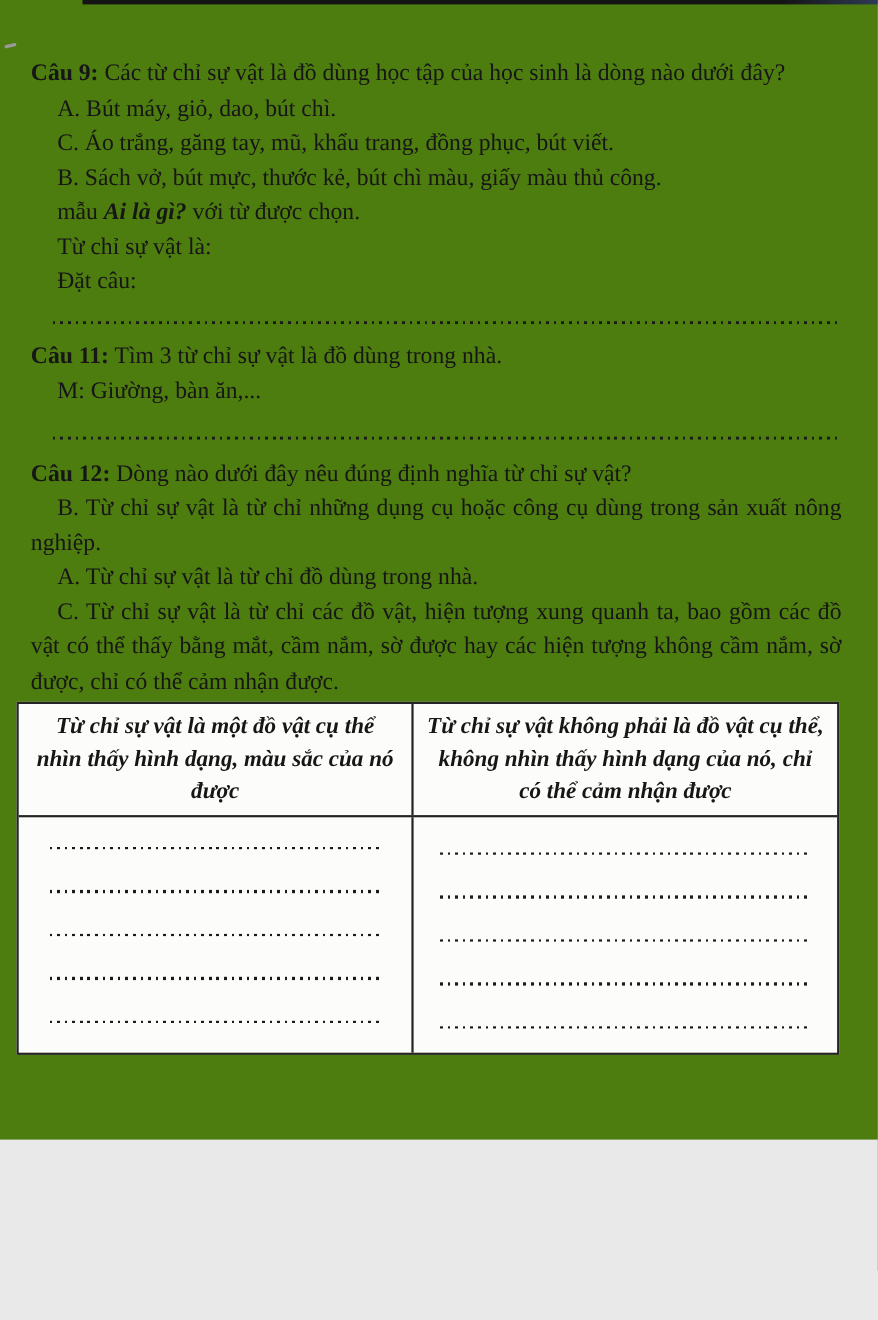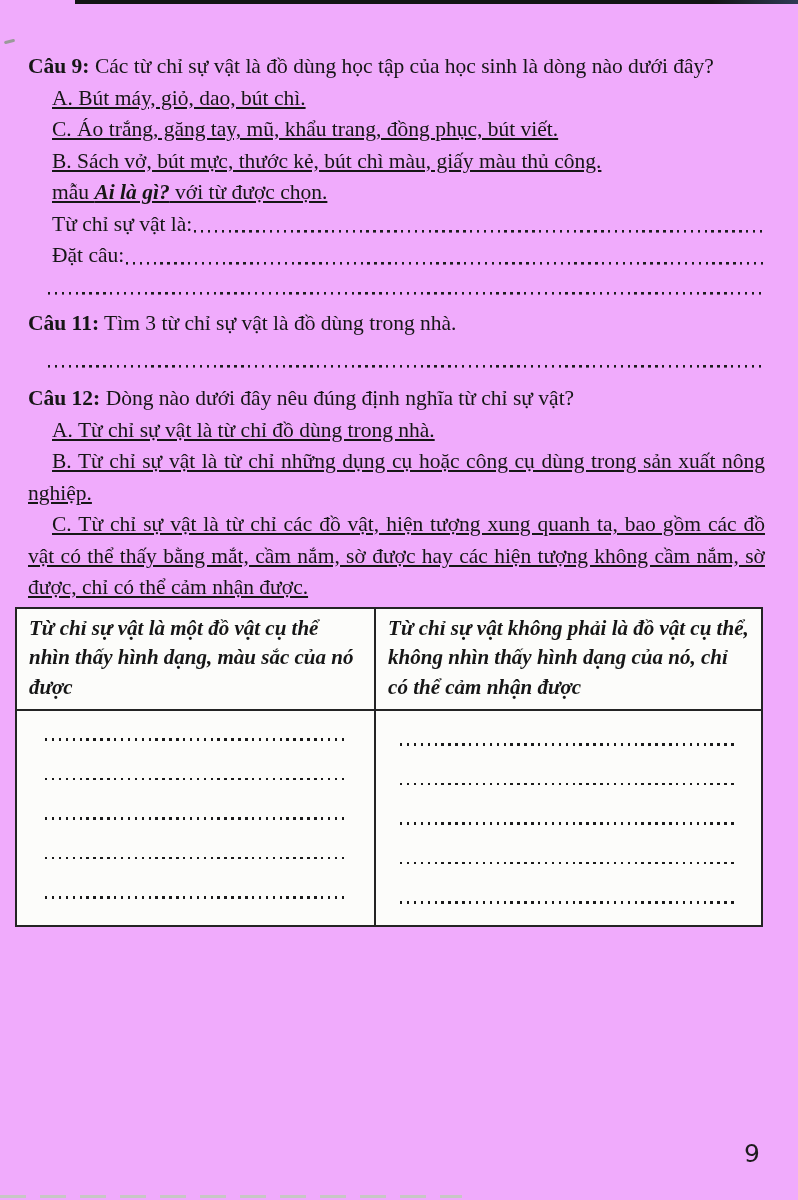--- a/index.html
+++ b/index.html
@@ -2,23 +2,23 @@
 <html lang="vi"><head>
 <meta charset="utf-8">
 <style>
   html,body { margin:0; padding:0; }
   body {
     font-family: "Liberation Serif", "DejaVu Serif", serif;
     background:#e9e9e9;
   }
   .page {
     position:relative;
-    width:798px; height:1200px;
+    width:798px; height:1036px;
     margin:0 auto;
-    background:#f0abfc;
+    background:#4d7c0f;
     overflow:hidden;
     color:#161616;
   }
   
   .top-edge {
     position:absolute; top:0; left:75px; right:0; height:4px;
     background:linear-gradient(90deg,#141414 0 88%, #2e3a55 100%);
   }
   .left-mark {
     position:absolute; top:40px; left:4px; width:11px; height:3px;
@@ -33,30 +33,30 @@
     font-family:"DejaVu Sans", sans-serif;
     font-size:25px; color:#1c1c1c;
   }
 
   .content {
     position:absolute; top:51px; left:28px; width:737px;
     font-size:21.5px; line-height:31.5px;
   }
   p { margin:0; }
   .lbl-b { font-weight:bold; }
-  .opt { text-indent:24px;text-decoration:underline; }
+  .opt { text-indent:24px; }
   .just { text-align:justify; }
   .ital { font-style:italic; }
 
   
   .dots-img {
     background-image:repeating-linear-gradient(90deg,#1b1b1b 0, #1b1b1b 2.4px, transparent 2.4px, transparent 6.9px);
     background-repeat:no-repeat;
   }
-  .fill-row { display:flex; height:31.5px; padding-left:24px; align-items:stretch; }
+  .fill-row { display:flex; height:31.5px; padding-left:24px; align-items:stretch;flex-direction:column; }
   .fill-row .fill-label { white-space:nowrap; }
   .fill-row .dots {
     flex:1; margin-left:2px;
     background-size:100% 2.6px;
     background-position:left calc(100% - 7px);
   }
   .dot-row {
     height:31.5px; margin-left:20px;
     background-size:calc(100% - 0px) 2.6px;
     background-position:left calc(100% - 8px);
@@ -70,21 +70,21 @@
     margin-left:-13px; width:748px; margin-top:3px;
     border:2.5px solid #242424;
     box-sizing:border-box;
     background:#fcfcfa;
   }
   .thead { display:flex; border-bottom:2.5px solid #242424; }
   .th {
     box-sizing:border-box;
     font-weight:bold; font-style:italic;
     font-size:21px; line-height:29.5px;
-    padding:5px 12px 7px;
+    text-align:center; padding:5px 12px 7px;
   }
   .th.c1 { width:48%; }
   .th.c2 { width:52%; border-left:2.5px solid #242424; }
   .tbody { display:flex; height:214px; }
   .td { box-sizing:border-box; }
   .td.c1 { width:48%; }
   .td.c2 { width:52%; border-left:2.5px solid #242424; }
   .bl { height:2.6px;
     background-image:repeating-linear-gradient(90deg,#1b1b1b 0, #1b1b1b 2.4px, transparent 2.4px, transparent 6.9px);
   }
@@ -113,25 +113,26 @@
       <span class="fill-label">Từ chỉ sự vật là:</span>
       <span class="dots dots-img"></span>
     </div>
     <div class="fill-row">
       <span class="fill-label">Đặt câu:</span>
       <span class="dots dots-img"></span>
     </div>
     <div class="dot-row dots-img"></div>
 
     <p class="q gap-s"><b class="lbl-b">Câu 11:</b> <span>Tìm 3 từ chỉ sự vật là đồ dùng trong nhà.</span></p>
+    <p class="opt">M: Giường, bàn ăn,...</p>
     <div class="dot-row dots-img gap-s"></div>
 
     <p class="q gap-m"><b class="lbl-b">Câu 12:</b> <span>Dòng nào dưới đây nêu đúng định nghĩa từ chỉ sự vật?</span></p>
+    <p class="opt just">B. Từ chỉ sự vật là từ chỉ những dụng cụ hoặc công cụ dùng trong sản xuất nông nghiệp.</p>
     <p class="opt">A. Từ chỉ sự vật là từ chỉ đồ dùng trong nhà.</p>
-    <p class="opt just">B. Từ chỉ sự vật là từ chỉ những dụng cụ hoặc công cụ dùng trong sản xuất nông nghiệp.</p>
     <p class="opt just">C. Từ chỉ sự vật là từ chỉ các đồ vật, hiện tượng xung quanh ta, bao gồm các đồ vật có thể thấy bằng mắt, cầm nắm, sờ được hay các hiện tượng không cầm nắm, sờ được, chỉ có thể cảm nhận được.</p>
 
 
     <div class="table13">
       <div class="thead">
         <div class="th c1">Từ chỉ sự vật là một đồ vật cụ thể nhìn thấy hình dạng, màu sắc của nó được</div>
         <div class="th c2">Từ chỉ sự vật không phải là đồ vật cụ thể, không nhìn thấy hình dạng của nó, chỉ có thể cảm nhận được</div>
       </div>
       <div class="tbody">
         <div class="td c1">

